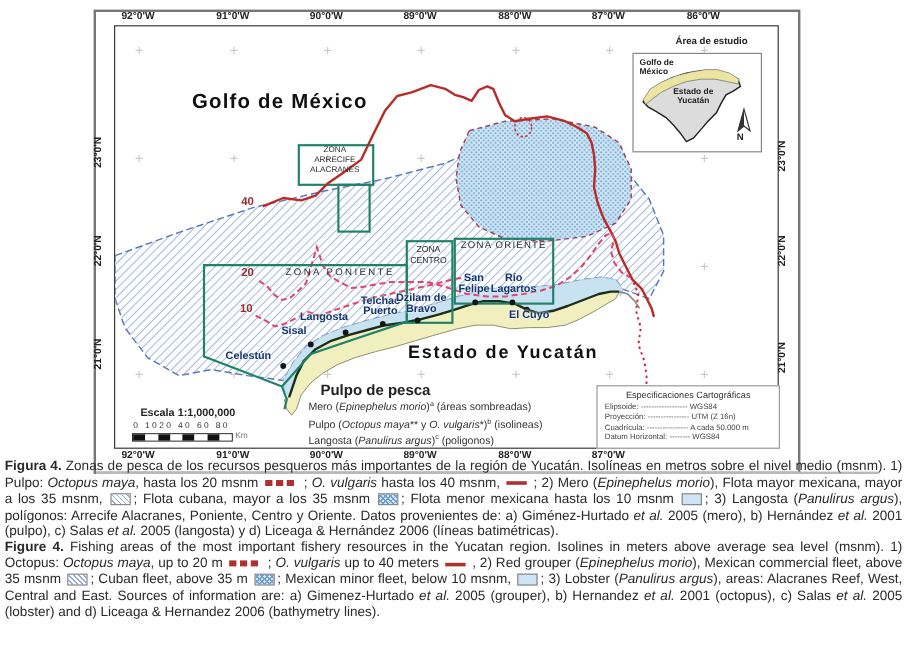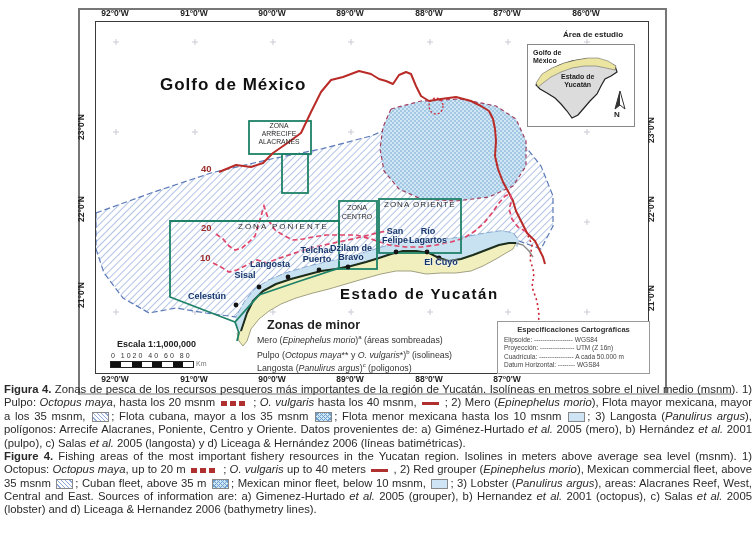--- a/index.html
+++ b/index.html
@@ -21,21 +21,21 @@
   .big-land{font-size:15px;font-weight:bold;letter-spacing:1.5px;color:#111;}
   .legend-title{font-size:12.5px;font-weight:bold;color:#222;}
   .legend-item{font-size:8.8px;color:#333;}
   .legend-item sup{font-size:6px;}
   .scale-title{font-size:9px;font-weight:bold;color:#222;}
   .scale-ticks{font-size:7px;color:#333;letter-spacing:2px;}
   .scale-bar{position:absolute;left:110px;top:361px;width:82px;height:5px;border:1px solid #222;display:flex;}
   .scale-bar div{flex:1;}
   .scale-km{font-size:7px;color:#777;}
   .cart-box{position:absolute;left:497px;top:321px;width:151px;height:51px;border:1px solid #999;background:#fff;}
-  .cart-title{font-size:7.6px;font-weight:bold;color:#333;text-align:center;margin-top:3px;}
+  .cart-title{font-size:7.6px;font-weight:normal;color:#333;text-align:center;margin-top:3px;}
   .cart-line{font-size:6.5px;color:#444;margin:1.5px 0 0 6px;}
   .inset-title{font-size:8px;font-weight:bold;color:#222;}
   .inset-box{position:absolute;left:527px;top:44px;width:106px;height:81px;border:1px solid #888;background:#fff;}
   .inset-lbl{font-size:7px;font-weight:bold;color:#222;line-height:1.1;}
   .caption{position:absolute;left:4px;top:383px;width:748px;font-size:11.3px;line-height:13.3px;
            color:#2a2a2a;text-align:justify;}
   .caption p{margin:0;}
   .sym{display:inline-block;vertical-align:middle;margin:0 2px;}
   .sym-sq3 .sq{display:inline-block;width:6px;height:5px;background:#b03030;margin-right:3px;vertical-align:middle;}
   .sym-dash{width:17px;height:3px;background:#b03030;}
@@ -158,21 +158,21 @@
 
   <div class="lbl town" style="left:184px;top:292px;width:46px">Celestún</div>
   <div class="lbl town" style="left:230px;top:271px;width:30px">Sisal</div>
   <div class="lbl town" style="left:245px;top:260px;width:50px">Langosta</div>
   <div class="lbl town" style="left:295px;top:246px;width:44px">Telchac Puerto</div>
   <div class="lbl town" style="left:330px;top:244px;width:42px">Dzilam de Bravo</div>
   <div class="lbl town" style="left:378px;top:227px;width:34px">San Felipe</div>
   <div class="lbl town" style="left:406px;top:227px;width:44px">Río Lagartos</div>
   <div class="lbl town" style="left:420px;top:258px;width:42px;white-space:nowrap">El Cuyo</div>
 
-  <div class="lbl legend-title" style="left:267px;top:319px">Zonas de minor</div>
+  <div class="lbl legend-title" style="left:267px;top:319px">Pulpo de pesca</div>
   <div class="lbl legend-item" style="left:257px;top:334px"><span>Mero  (</span><span style="font-style: italic;">Epinephelus morio</span><span>)</span><sup>a</sup><span> (áreas sombreadas)</span></div>
   <div class="lbl legend-item" style="left:257px;top:349px"><span>Pulpo (</span><span style="font-style: italic;">Octopus maya</span><span>** y </span><span style="font-style: italic;">O. vulgaris</span><span>*)</span><sup>b</sup><span> (isolineas)</span></div>
   <div class="lbl legend-item" style="left:257px;top:362px"><span>Langosta (</span><span style="font-style: italic;">Panulirus argus</span><span>)</span><sup>c</sup><span> (poligonos)</span></div>
 
   <div class="lbl scale-title" style="left:117px;top:340px">Escala  1:1,000,000</div>
   <div class="lbl scale-ticks" style="left:111px;top:352px">0 1020  40   60   80</div>
   <div class="scale-bar">
     <div style="background:#111"></div>
       <div style="background:#fff"></div>
     <div style="background:#111"></div>

